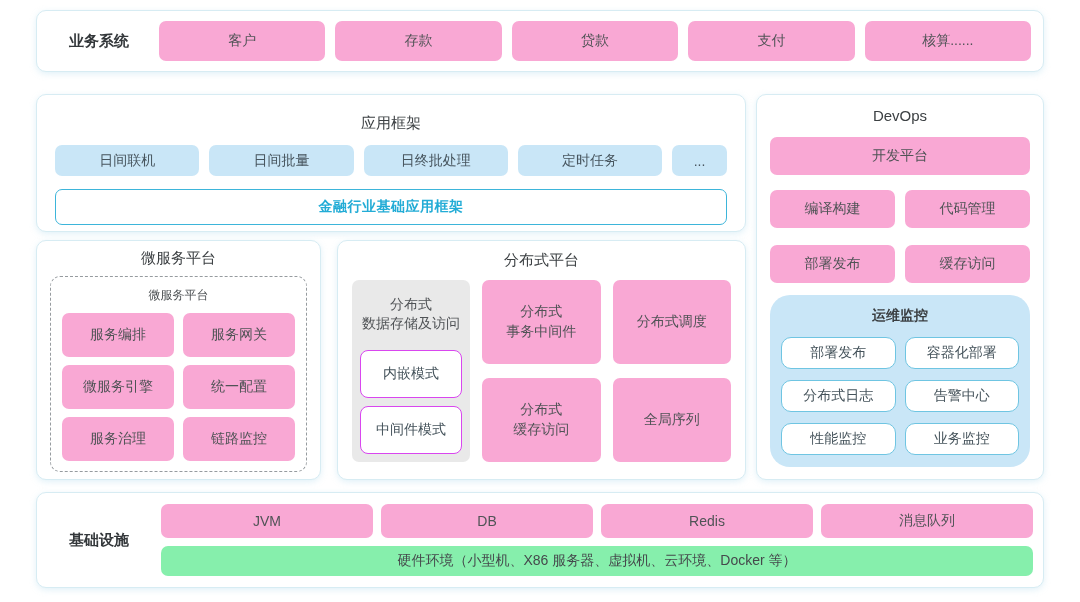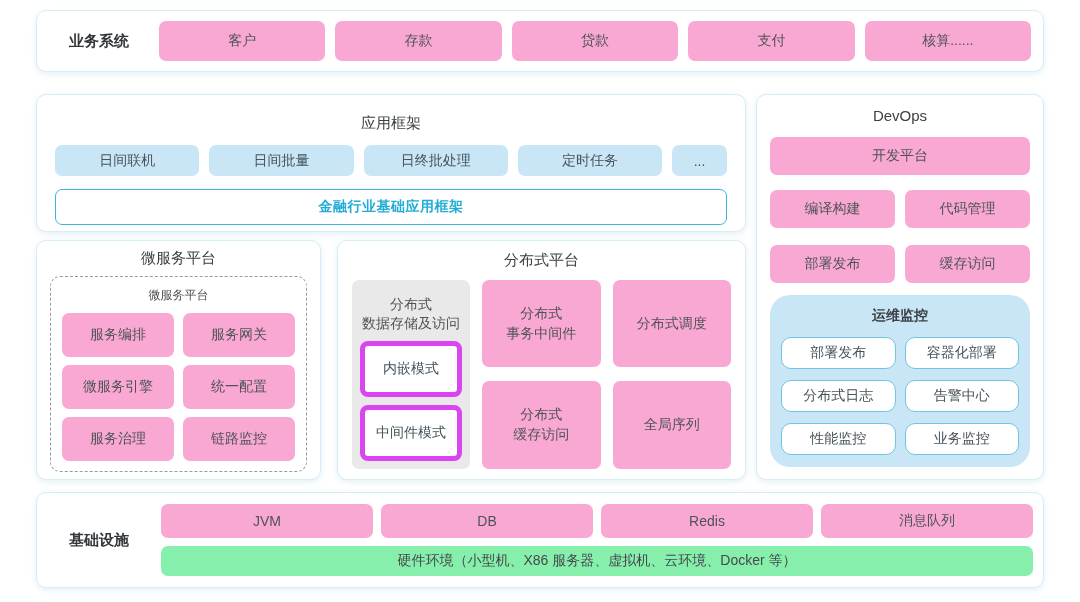--- a/index.html
+++ b/index.html
@@ -42,21 +42,21 @@
   .ms-grid .gray-box{height:44px;}
 
   
   .dist-panel{flex:1;padding:8px 14px 14px;}
   .dist-title{margin:2px 0 10px;}
   .dist-grid{display:grid;grid-template-columns:118px 1fr 1fr;gap:14px 12px;height:182px;}
   .storage{grid-row:1/3;background:#e9e9e9;border-radius:7px;padding:8px;display:flex;
            flex-direction:column;}
   .storage-label{text-align:center;font-size:14px;color:#505356;white-space:pre-line;
                  line-height:1.35;margin:7px 0 auto;}
-  .mode-box{background:#fff;border:5px solid #d946ef;border-radius:8px;height:46px;flex:none;
+  .mode-box{background:#fff;border:1px solid #d946ef;border-radius:8px;height:46px;flex:none;
             display:flex;align-items:center;justify-content:center;font-size:14px;color:#45535b;
             margin-top:8px;}
   .dist-cell{white-space:pre-line;text-align:center;line-height:1.4;}
 
   
   .devops-panel{width:288px;padding:8px 13px 12px;display:flex;flex-direction:column;}
   .devops-title{margin:4px 0 13px;}
   .devops-plat{height:38px;margin-bottom:15px;}
   .devops-grid{display:grid;grid-template-columns:1fr 1fr;gap:17px 10px;margin-bottom:12px;}
   .devops-grid .gray-box{height:38px;}

